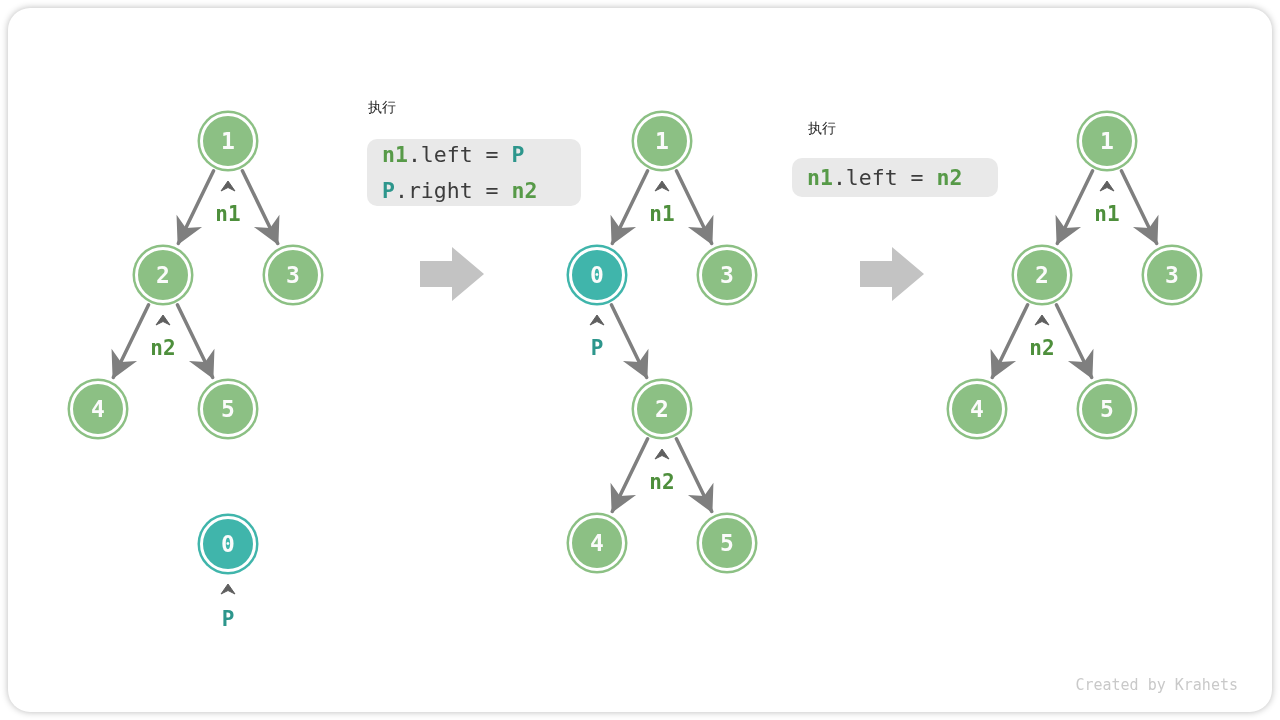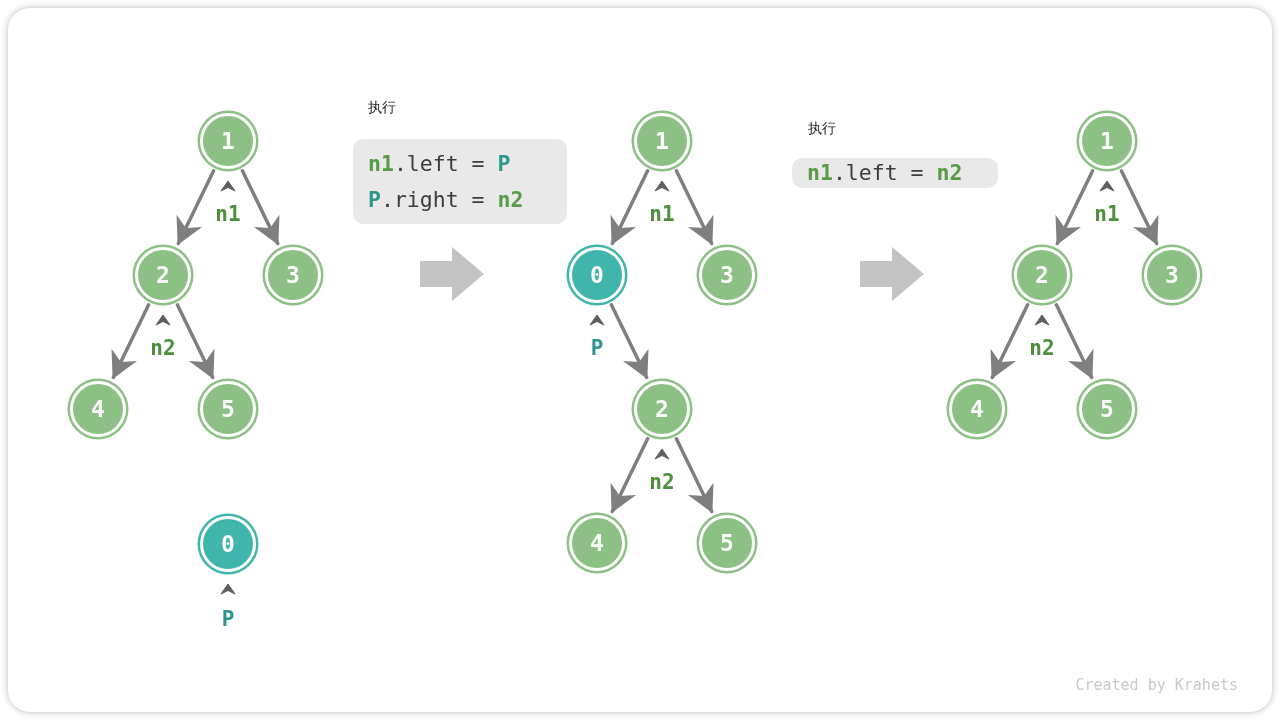--- a/index.html
+++ b/index.html
@@ -83,37 +83,37 @@
   <div class="node green" style="left:163px;top:275px">2</div>
   <div class="node green" style="left:293px;top:275px">3</div>
   <div class="node green" style="left:98px;top:409px">4</div>
   <div class="node green" style="left:228px;top:409px">5</div>
   <div class="node teal" style="left:228px;top:544px">0</div>
   <div class="ptr green" style="left:228px;top:214px">n1</div>
   <div class="ptr green" style="left:163px;top:348px">n2</div>
   <div class="ptr teal" style="left:228px;top:619px">P</div>
 
   <div class="exec-heading" style="left:368px;top:99px">执行</div>
-  <div class="code-box" style="left:353px;top:139px;width:214px;height:85px">
+  <div class="code-box" style="left:367px;top:139px;width:214px;height:67px">
     <div class="code-line"><span class="tok green">n1</span><span class="tok plain">.left = </span><span class="tok teal">P</span></div>
     <div class="code-line"><span class="tok teal">P</span><span class="tok plain">.right = </span><span class="tok green">n2</span></div>
   </div>
 
   <div class="node green" style="left:662px;top:141px">1</div>
   <div class="node teal" style="left:597px;top:275px">0</div>
   <div class="node green" style="left:727px;top:275px">3</div>
   <div class="node green" style="left:662px;top:409px">2</div>
   <div class="node green" style="left:597px;top:543px">4</div>
   <div class="node green" style="left:727px;top:543px">5</div>
   <div class="ptr green" style="left:662px;top:214px">n1</div>
   <div class="ptr teal" style="left:597px;top:348px">P</div>
   <div class="ptr green" style="left:662px;top:482px">n2</div>
 
   <div class="exec-heading" style="left:808px;top:120px">执行</div>
-  <div class="code-box" style="left:792px;top:158px;width:206px;height:30px">
+  <div class="code-box" style="left:792px;top:158px;width:206px;height:39px">
     <div class="code-line"><span class="tok green">n1</span><span class="tok plain">.left = </span><span class="tok green">n2</span></div>
   </div>
 
   <div class="node green" style="left:1107px;top:141px">1</div>
   <div class="node green" style="left:1042px;top:275px">2</div>
   <div class="node green" style="left:1172px;top:275px">3</div>
   <div class="node green" style="left:977px;top:409px">4</div>
   <div class="node green" style="left:1107px;top:409px">5</div>
   <div class="ptr green" style="left:1107px;top:214px">n1</div>
   <div class="ptr green" style="left:1042px;top:348px">n2</div>

